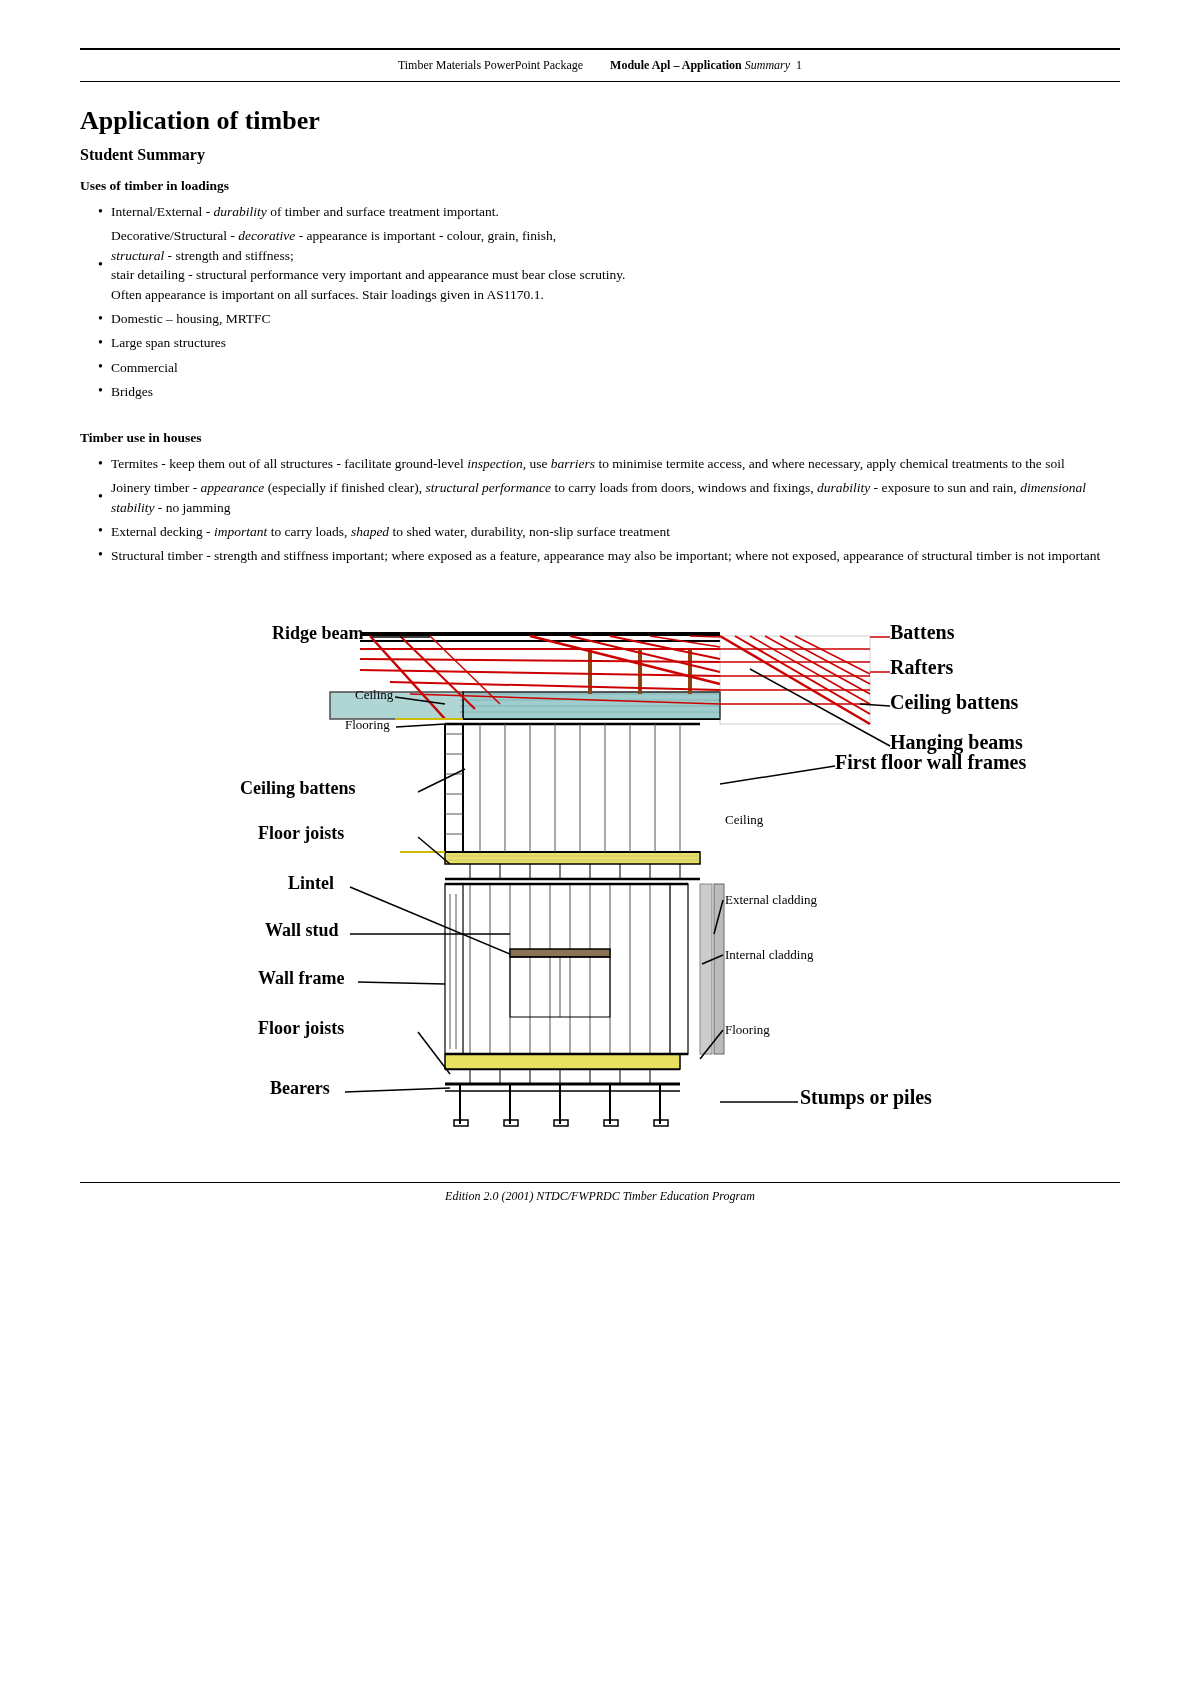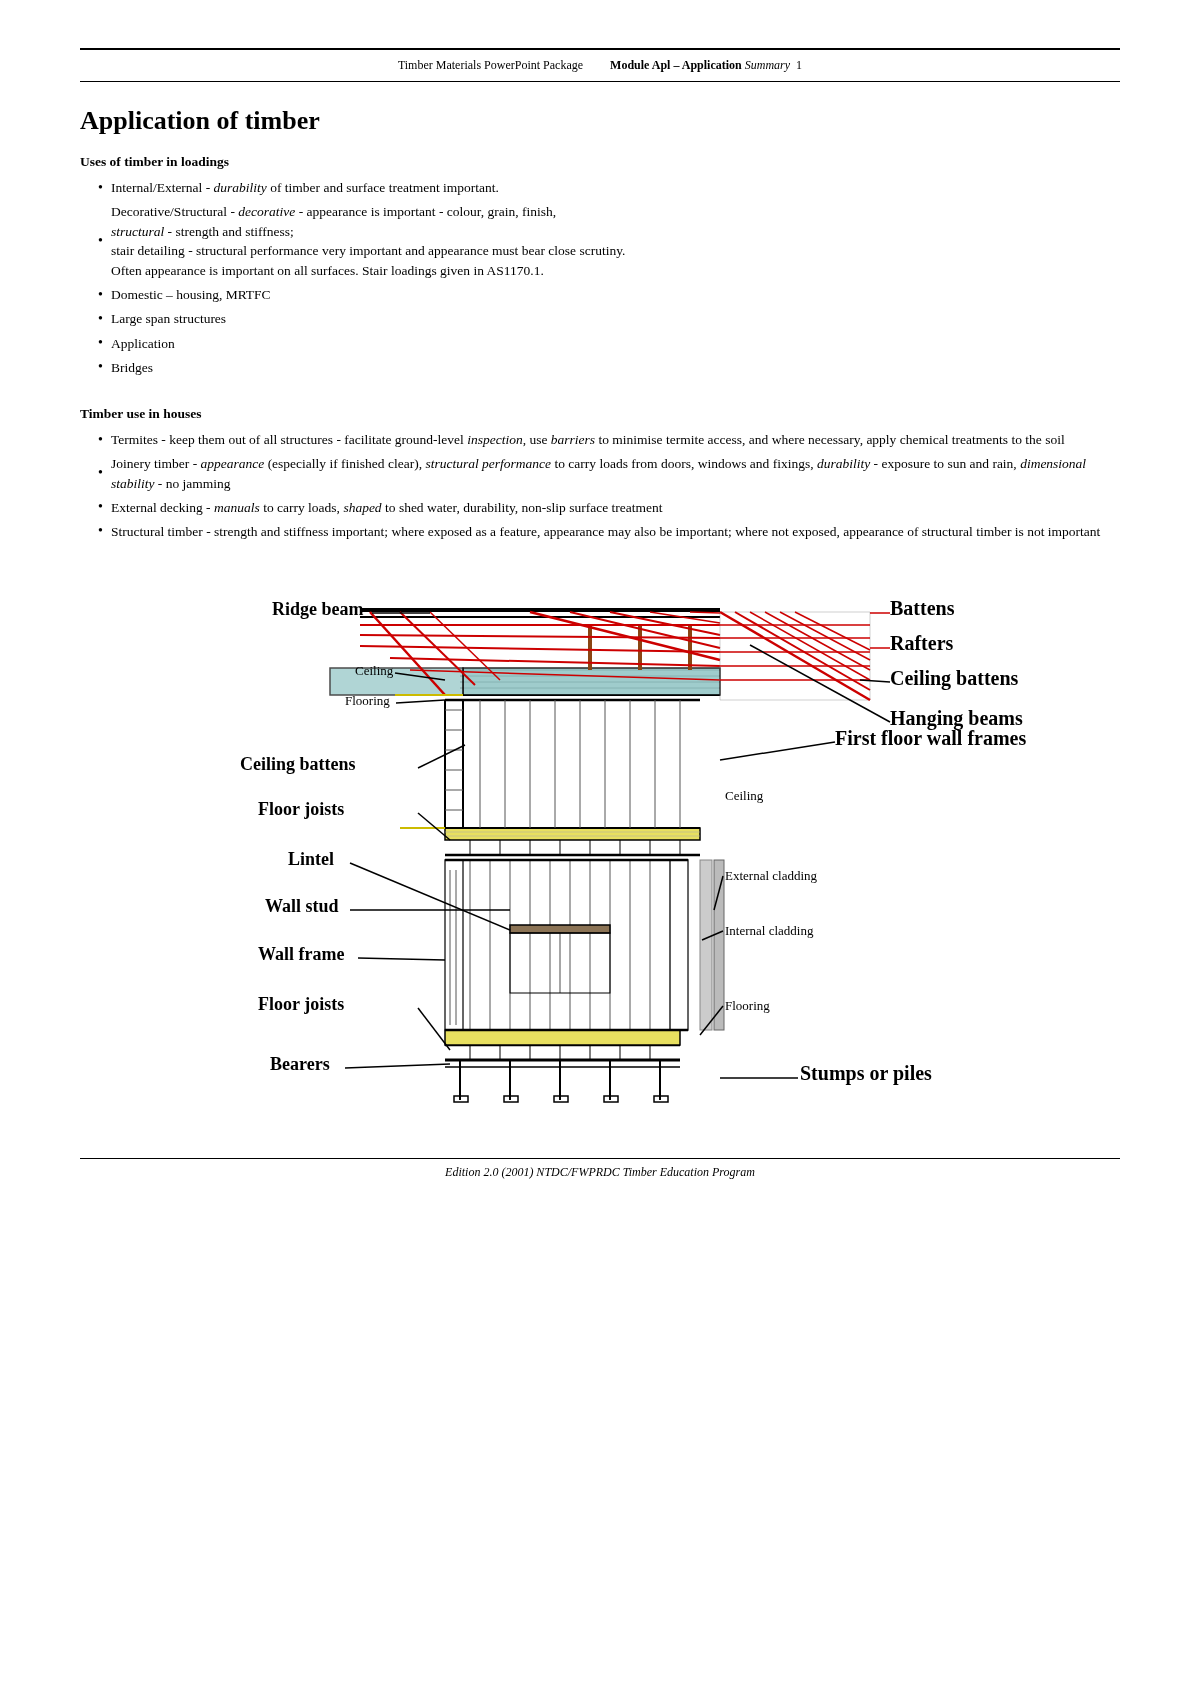--- a/index.html
+++ b/index.html
@@ -27,21 +27,21 @@
       font-size: 12px;
       padding: 4px 0 8px 0;
       border-bottom: 1px solid #000;
       margin-bottom: 24px;
     }
     .header-text span.bold { font-weight: bold; }
     .header-text span.italic { font-style: italic; }
     .page-title {
       font-size: 26px;
       font-weight: bold;
-      margin-bottom: 18px;
+      margin-bottom: 10px;
     }
     .section-title {
       font-size: 16px;
       font-weight: bold;
       margin-bottom: 14px;
     }
     .subsection-title {
       font-size: 13.5px;
       font-weight: bold;
       margin-bottom: 8px;
@@ -96,55 +96,56 @@
 
 <div class="page">
 
   <div class="header-line"></div>
   <div class="header-text">
     <span>Timber Materials PowerPoint Package </span><span class="bold"><strong>Module Apl – Application</strong></span><span class="italic"><em> Summary</em></span>&nbsp;&nbsp;<span>1</span>
   </div>
 
   <div class="page-title">Application of timber</div>
 
+  <div class="section-title">Student Summary</div>
 
   <div class="subsection-title">Uses of timber in loadings</div>
   <ul class="bullet-list">
     <li>
         <span>Internal/External  - <em>durability</em> of timber and surface treatment important.</span>
       </li>
     <li>
         <span>Decorative/Structural - <em>decorative</em> - appearance is important - colour, grain, finish,<br><em>structural</em> - strength and stiffness;<br>stair detailing - structural performance very important and appearance must bear close scrutiny.<br>Often appearance is important on all surfaces.  Stair loadings given in AS1170.1.</span>
       </li>
     <li>
         <span>Domestic – housing, MRTFC</span>
       </li>
     <li>
         <span>Large span structures</span>
       </li>
     <li>
-        <span>Application</span>
+        <span>Commercial</span>
       </li>
     <li>
         <span>Bridges</span>
       </li>
   </ul>
 
   <div class="spacer"></div>
 
   <div class="subsection-title">Timber use in houses</div>
   <ul class="bullet-list">
     <li>
         <span>Termites - keep them out of all structures - facilitate ground-level <em>inspection</em>, use <em>barriers</em> to minimise termite access, and where necessary, apply chemical treatments to the soil</span>
       </li>
     <li>
         <span>Joinery timber - <em>appearance</em> (especially if finished clear), <em>structural performance</em> to carry loads from doors, windows and fixings, <em>durability</em> - exposure to sun and rain, <em>dimensional stability</em> - no jamming</span>
       </li>
     <li>
-        <span>External decking - <em>manuals</em> to carry loads, <em>shaped</em> to shed water, durability, non-slip surface treatment</span>
+        <span>External decking - <em>important</em> to carry loads, <em>shaped</em> to shed water, durability, non-slip surface treatment</span>
       </li>
     <li>
         <span>Structural timber - strength and stiffness important; where exposed as a feature, appearance may also be important; where not exposed, appearance of structural timber is not important</span>
       </li>
   </ul>
 
   <div class="diagram-section">
     <div class="diagram-container">
       <svg width="1040" height="560" viewBox="0 0 1040 560" xmlns="http://www.w3.org/2000/svg">
 

